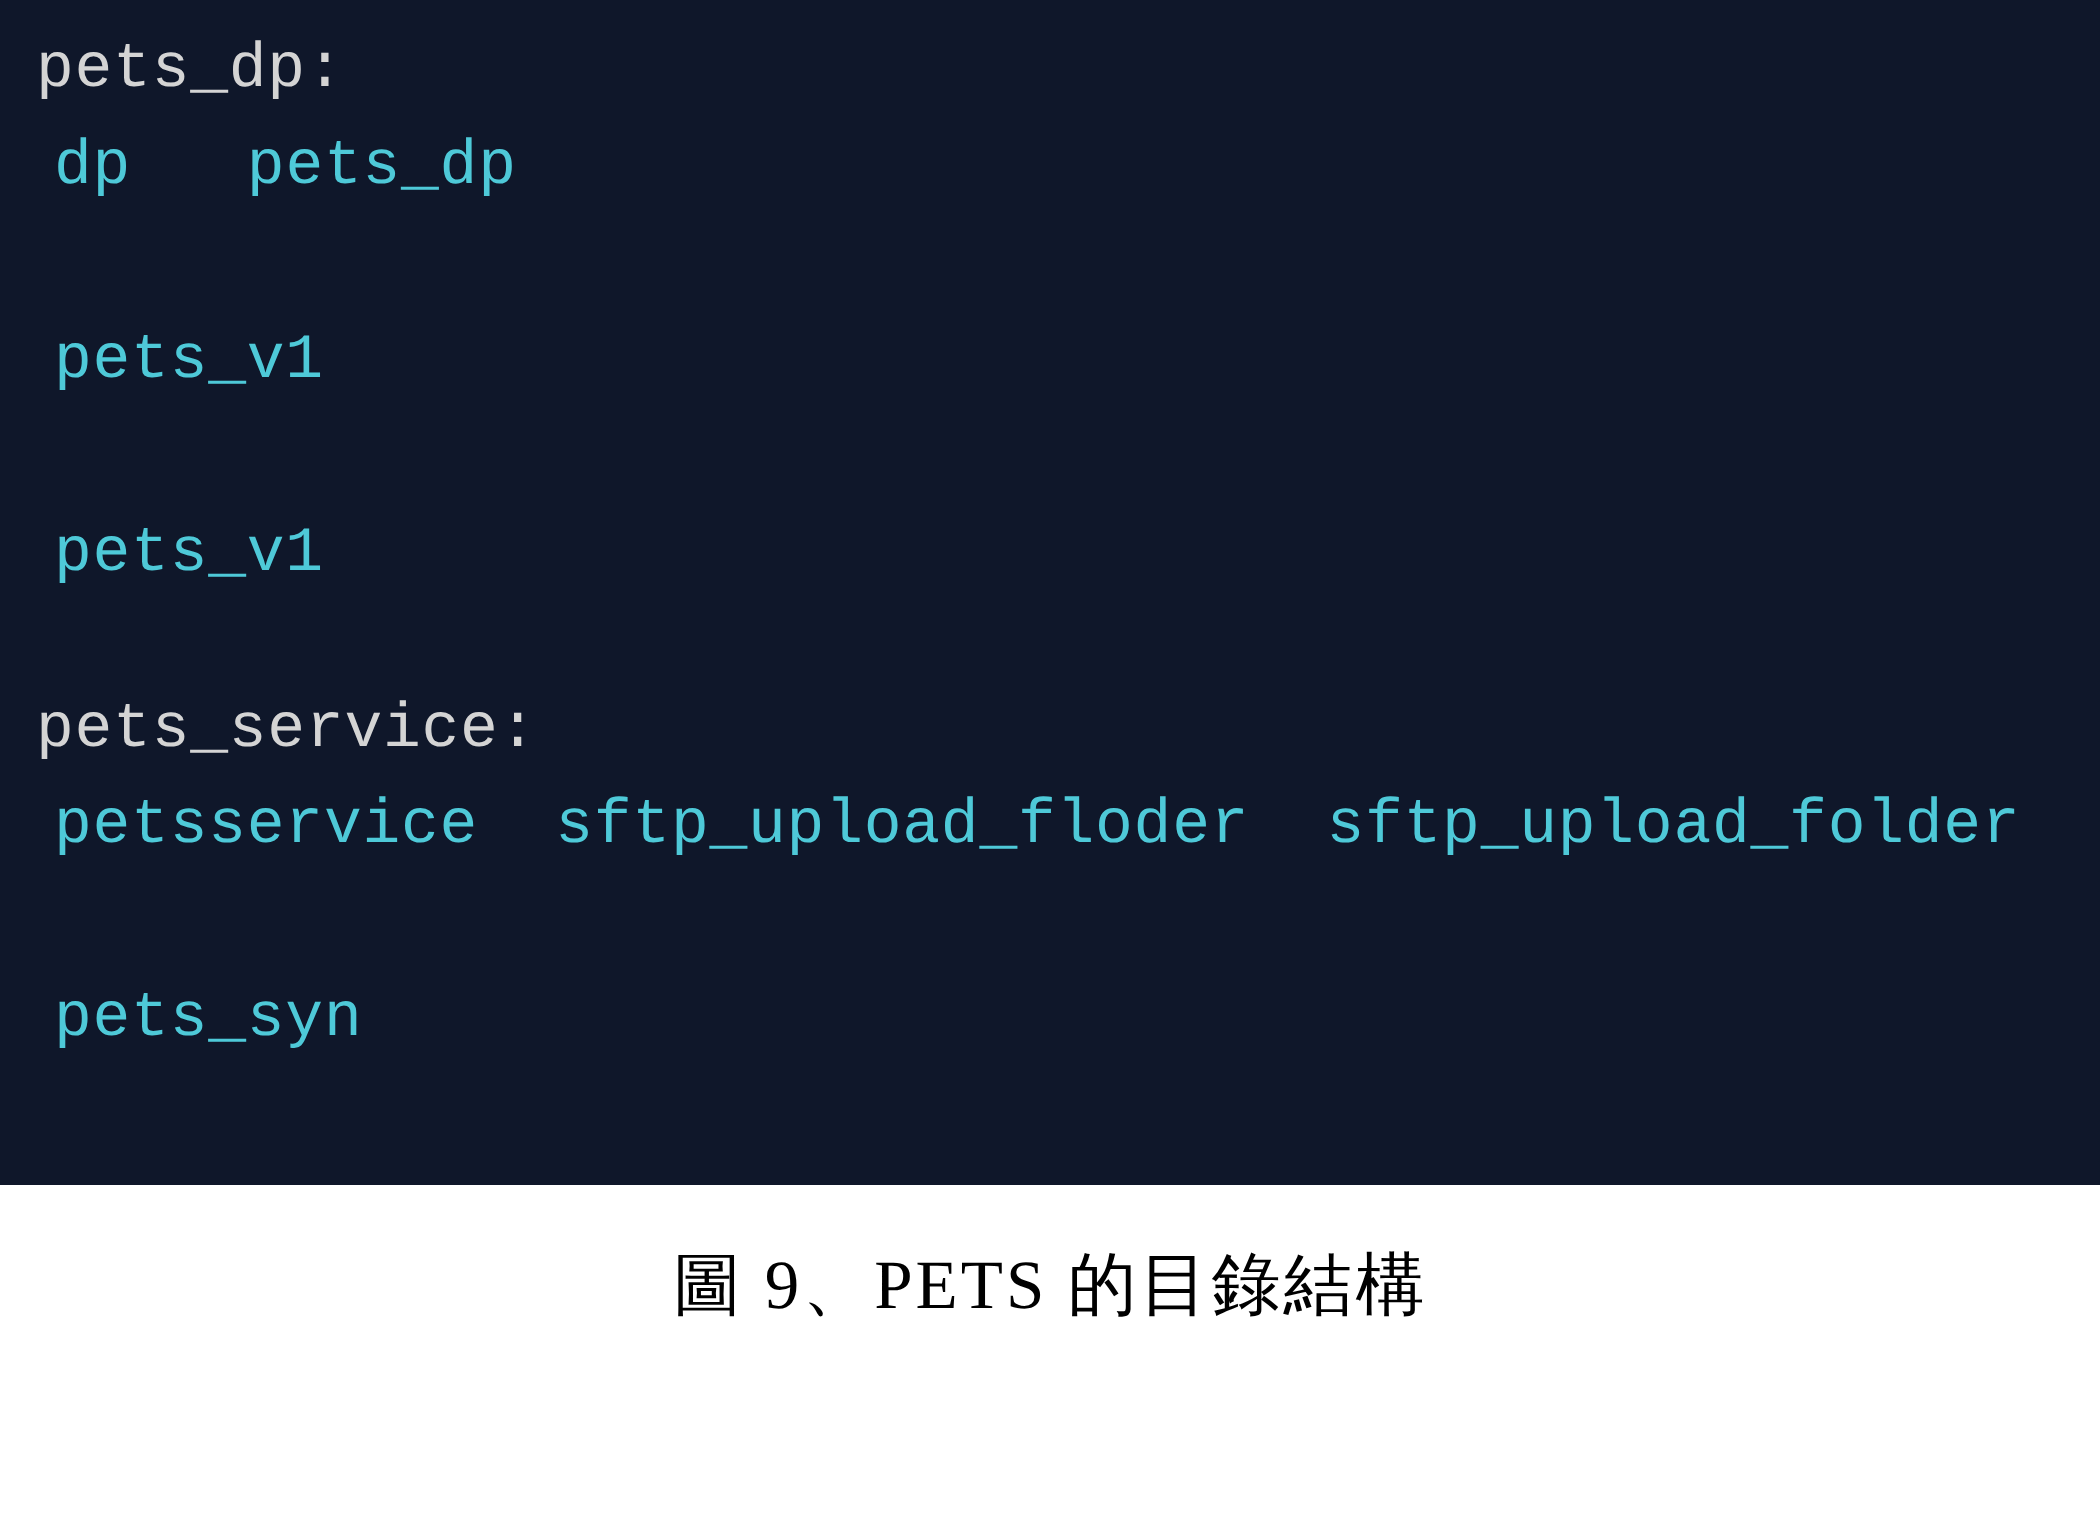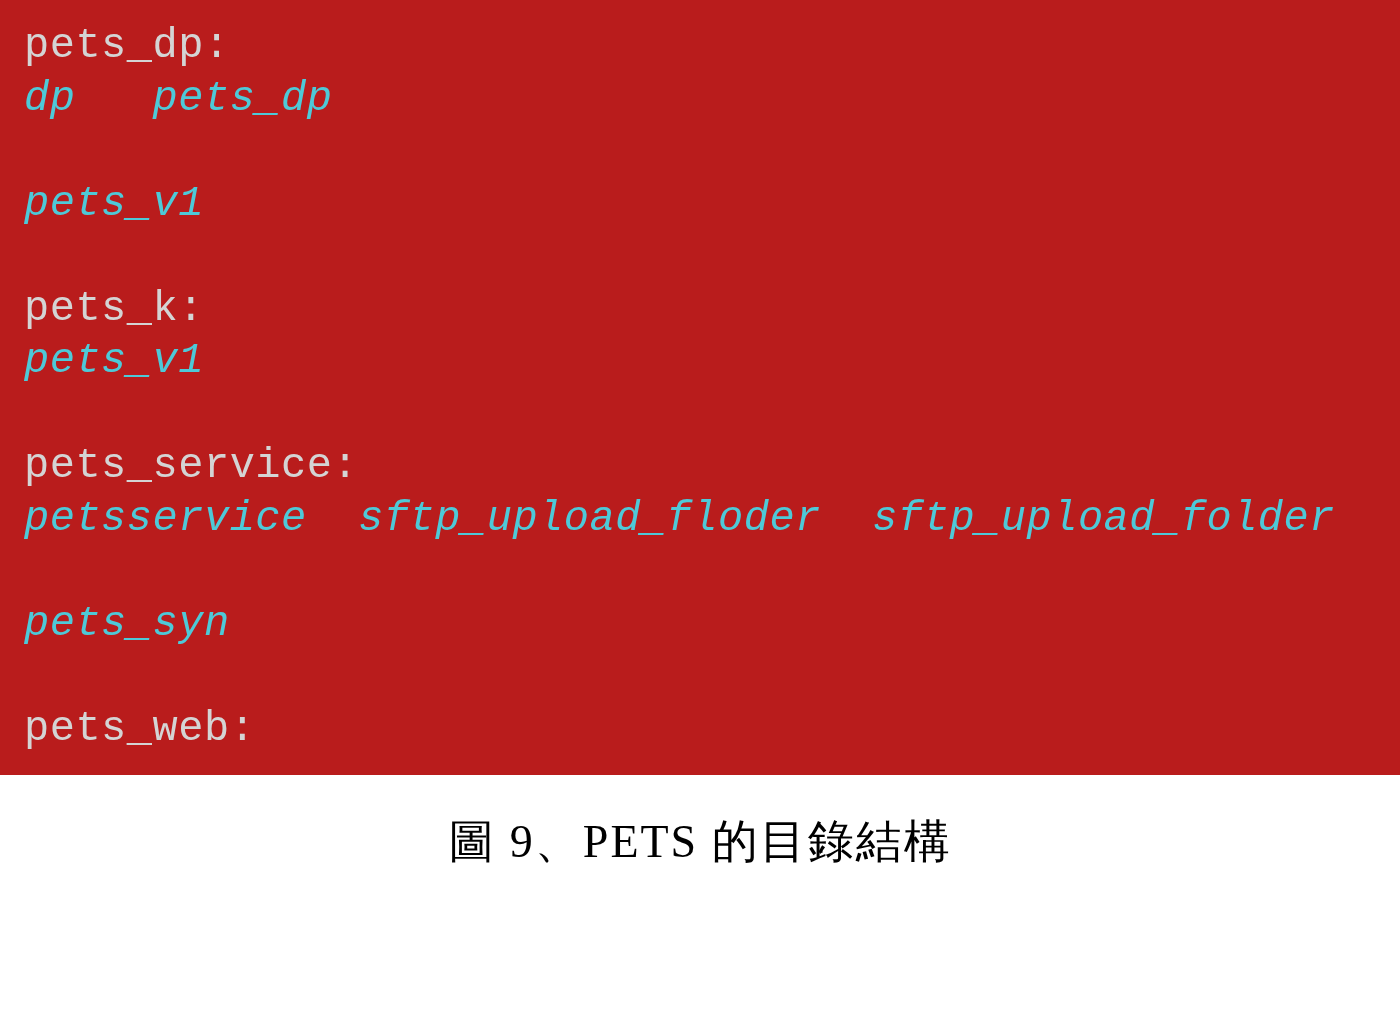--- a/index.html
+++ b/index.html
@@ -5,39 +5,38 @@
     body {
       margin: 0;
       padding: 0;
       background: #ffffff;
       font-family: "Consolas", "Monaco", "Courier New", monospace;
       width: 1400px;
       height: 1012px;
       box-sizing: border-box;
     }
     .terminal {
-      background: #b91c1c;
+      background: #0f172a;
       padding: 20px 24px;
       font-size: 42px;
       line-height: 1.25;
       letter-spacing: 0.5px;
     }
     .dir-header {
       color: #d4d4d4;
     }
     .file-plain {
       color: #d4d4d4;
     }
     .file-dir {
       color: #4ec9d8;
     }
     .entries-line {
-      margin: 0;
+      margin: 12px;
       padding: 0;
-      font-style: italic;
     }
     .entries-line span {
       margin-right: 0;
     }
     .blank-line {
       height: 1.25em;
     }
     .caption {
       font-family: "PMingLiU", "MingLiU", "SimSun", serif;
       font-size: 46px;
@@ -59,34 +58,32 @@
   <div class="entries-line">
     <span class="file-dir">dp</span><span class="sep">   </span><span class="file-dir">pets_dp</span>
   </div>
   <div class="blank-line"></div>
 
   <div class="entries-line">
     <span class="file-dir">pets_v1</span>
   </div>
   <div class="blank-line"></div>
 
-  <div class="dir-header">pets_k:</div>
   <div class="entries-line">
     <span class="file-dir">pets_v1</span>
   </div>
   <div class="blank-line"></div>
 
   <div class="dir-header">pets_service:</div>
   <div class="entries-line">
     <span class="file-dir">petsservice</span><span class="sep">  </span><span class="file-dir">sftp_upload_floder</span><span class="sep">  </span><span class="file-dir">sftp_upload_folder</span>
   </div>
   <div class="blank-line"></div>
 
   <div class="entries-line">
     <span class="file-dir">pets_syn</span>
   </div>
   <div class="blank-line"></div>
 
-  <div class="dir-header">pets_web:</div>
 
 </div>
 
 <div class="caption">圖 9、PETS 的目錄結構</div>
 
 </body></html>

